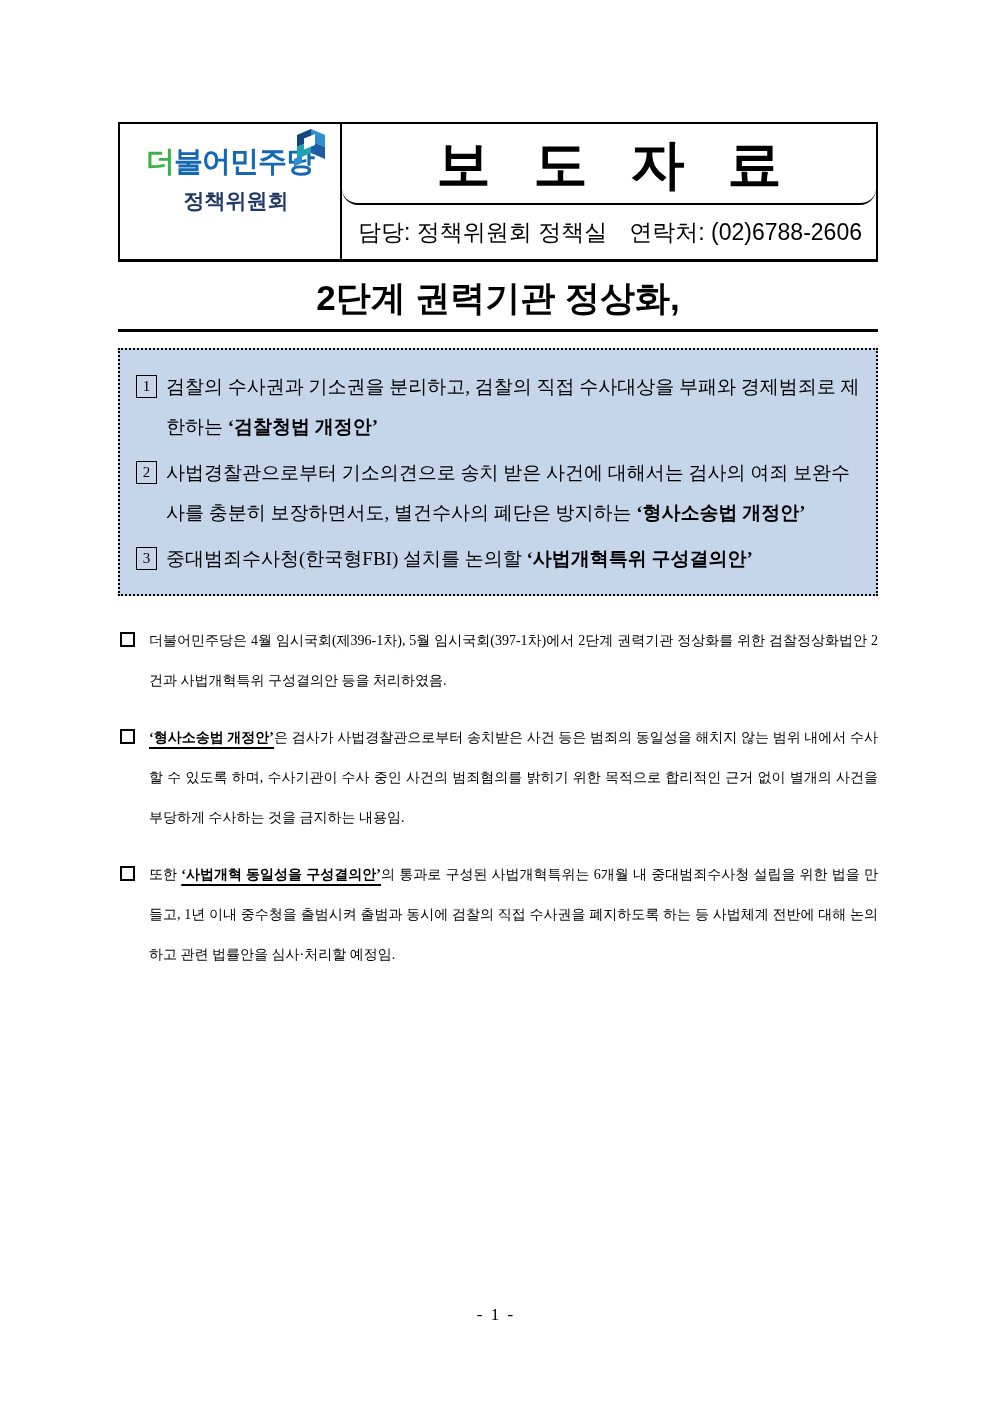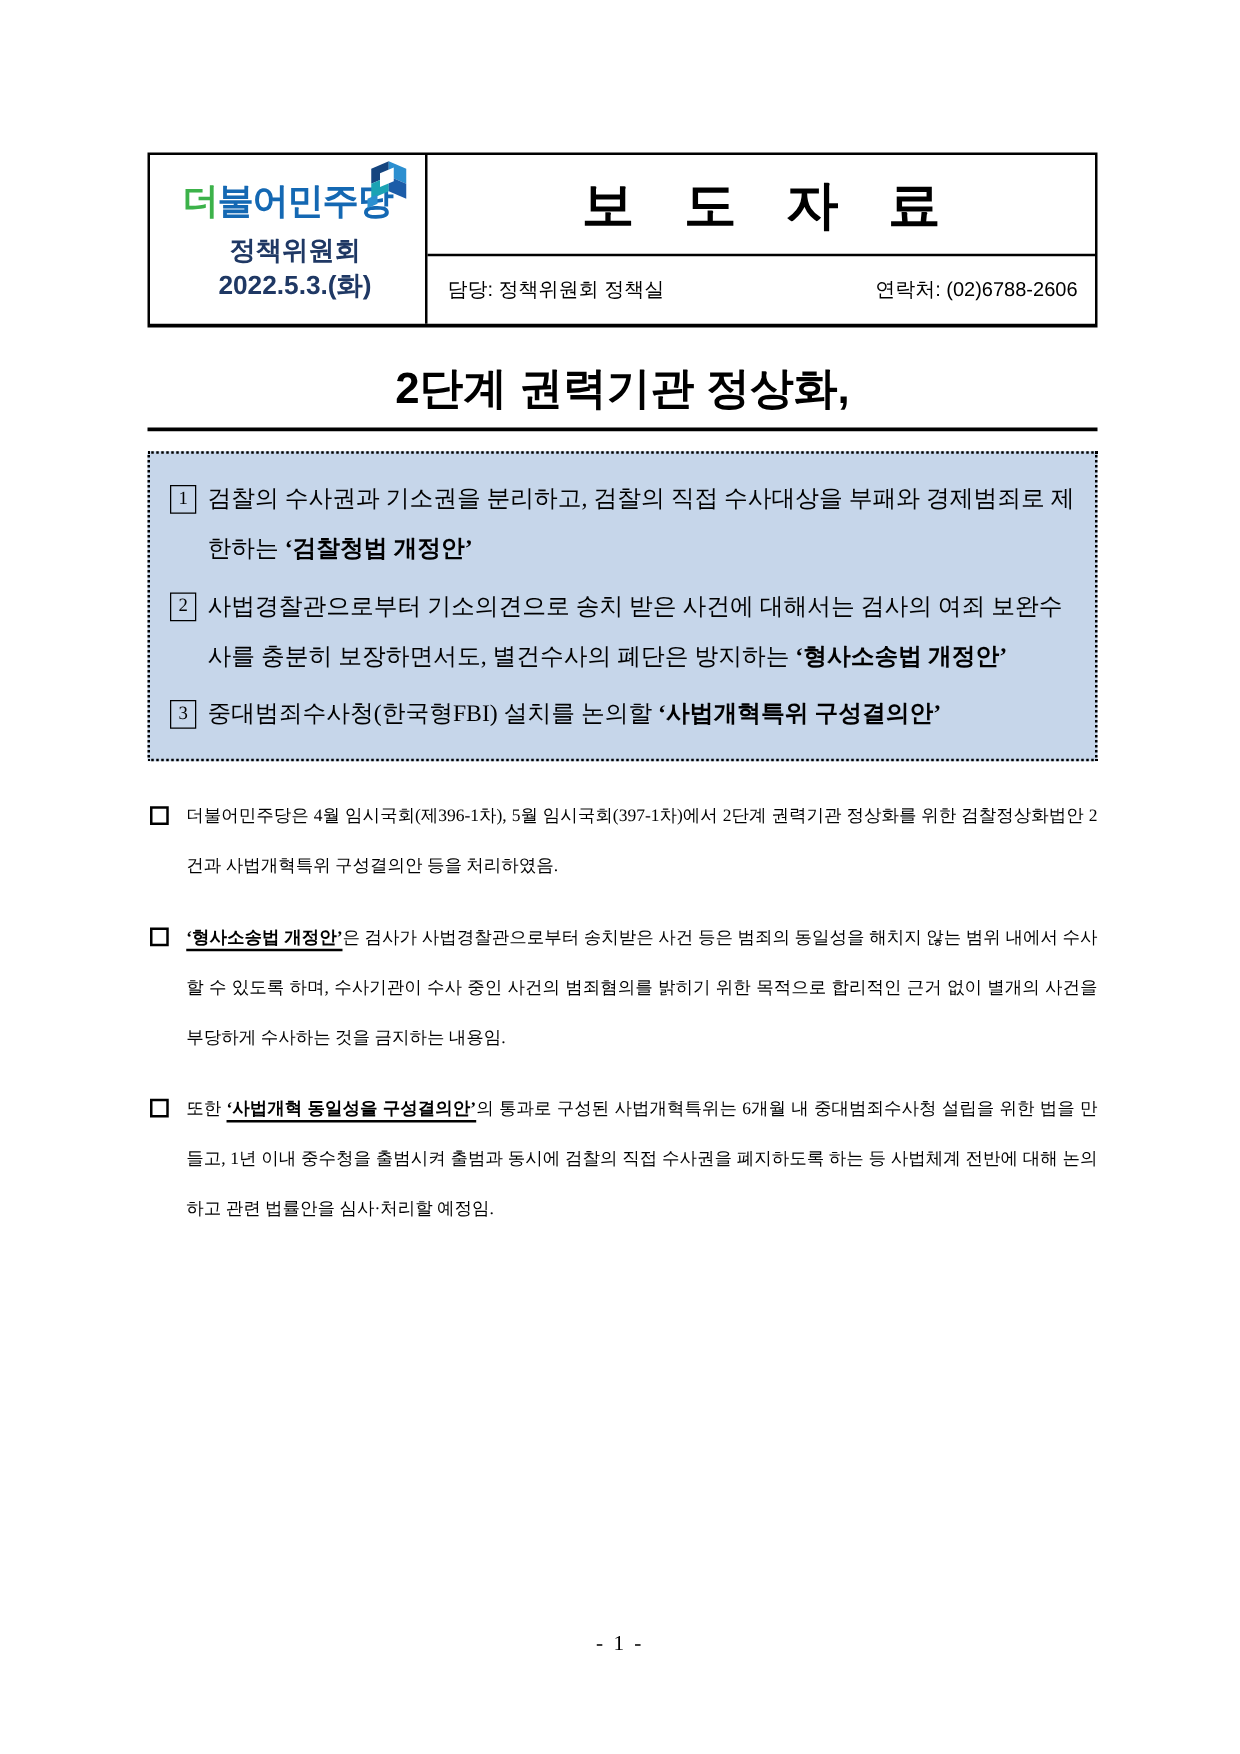--- a/index.html
+++ b/index.html
@@ -59,39 +59,40 @@
 
   .press-title-cell {
     grid-column: 2;
     grid-row: 1;
     border-bottom: 2px solid #000;
     display: flex;
     align-items: center;
     justify-content: center;
     font-family: "Liberation Sans", "DejaVu Sans", sans-serif;
     font-weight: bold;
-    font-size: 42px;
+    font-size: 54px;
     letter-spacing: 14px;
     padding-left: 14px; 
     line-height: 1;
+    border-radius: 16px;
   }
   .contact-row {
     grid-column: 2;
     grid-row: 2;
     display: flex;
     align-items: center;
     justify-content: space-between;
     padding: 0 14px 0 16px;
     font-family: "Liberation Sans", "DejaVu Sans", sans-serif;
-    font-size: 16px;
+    font-size: 23px;
   }
 
   
   .main-title {
-    margin-top: 27px;
+    margin-top: 14px;
     text-align: center;
     font-family: "Liberation Sans", "DejaVu Sans", sans-serif;
     font-weight: bold;
     font-size: 35px;
     line-height: 44px;
     letter-spacing: 0px;
   }
   .title-rule {
     margin-top: 9px;
     height: 3px;
@@ -173,21 +174,20 @@
             <path d="M7 7 L21 1 L21 13 L7 19 Z" fill="#15457f"></path>
             <path d="M21 1 L35 7 L35 19 L21 13 Z" fill="#2c8fd0"></path>
             <path d="M7 19 L21 13 L21 25 L7 31 Z" fill="#1ba3b4"></path>
             <path d="M21 13 L35 19 L35 31 L21 25 Z" fill="#1c5ca8"></path>
             <path d="M14 10.5 L25 6 L25 17 L14 21.5 Z" fill="#ffffff"></path>
             <path d="M4 31 L12 27.5 L12 35 L4 38.5 Z" fill="#2c8fd0"></path>
           </svg>
         </span>
         <div class="logo-name"><span class="green">더</span><span class="blue">불어민주당</span></div>
         <div class="logo-org">정책위원회</div>
-        <div class="logo-date">2022.5.3.(화)</div>
       </div>
       <div class="press-title-cell">보 도 자 료</div>
       <div class="contact-row">
         <span>담당: 정책위원회 정책실</span>
         <span>연락처: (02)6788-2606</span>
       </div>
     </div>
 
     <div class="main-title">
       <div>2단계 권력기관 정상화,</div>

